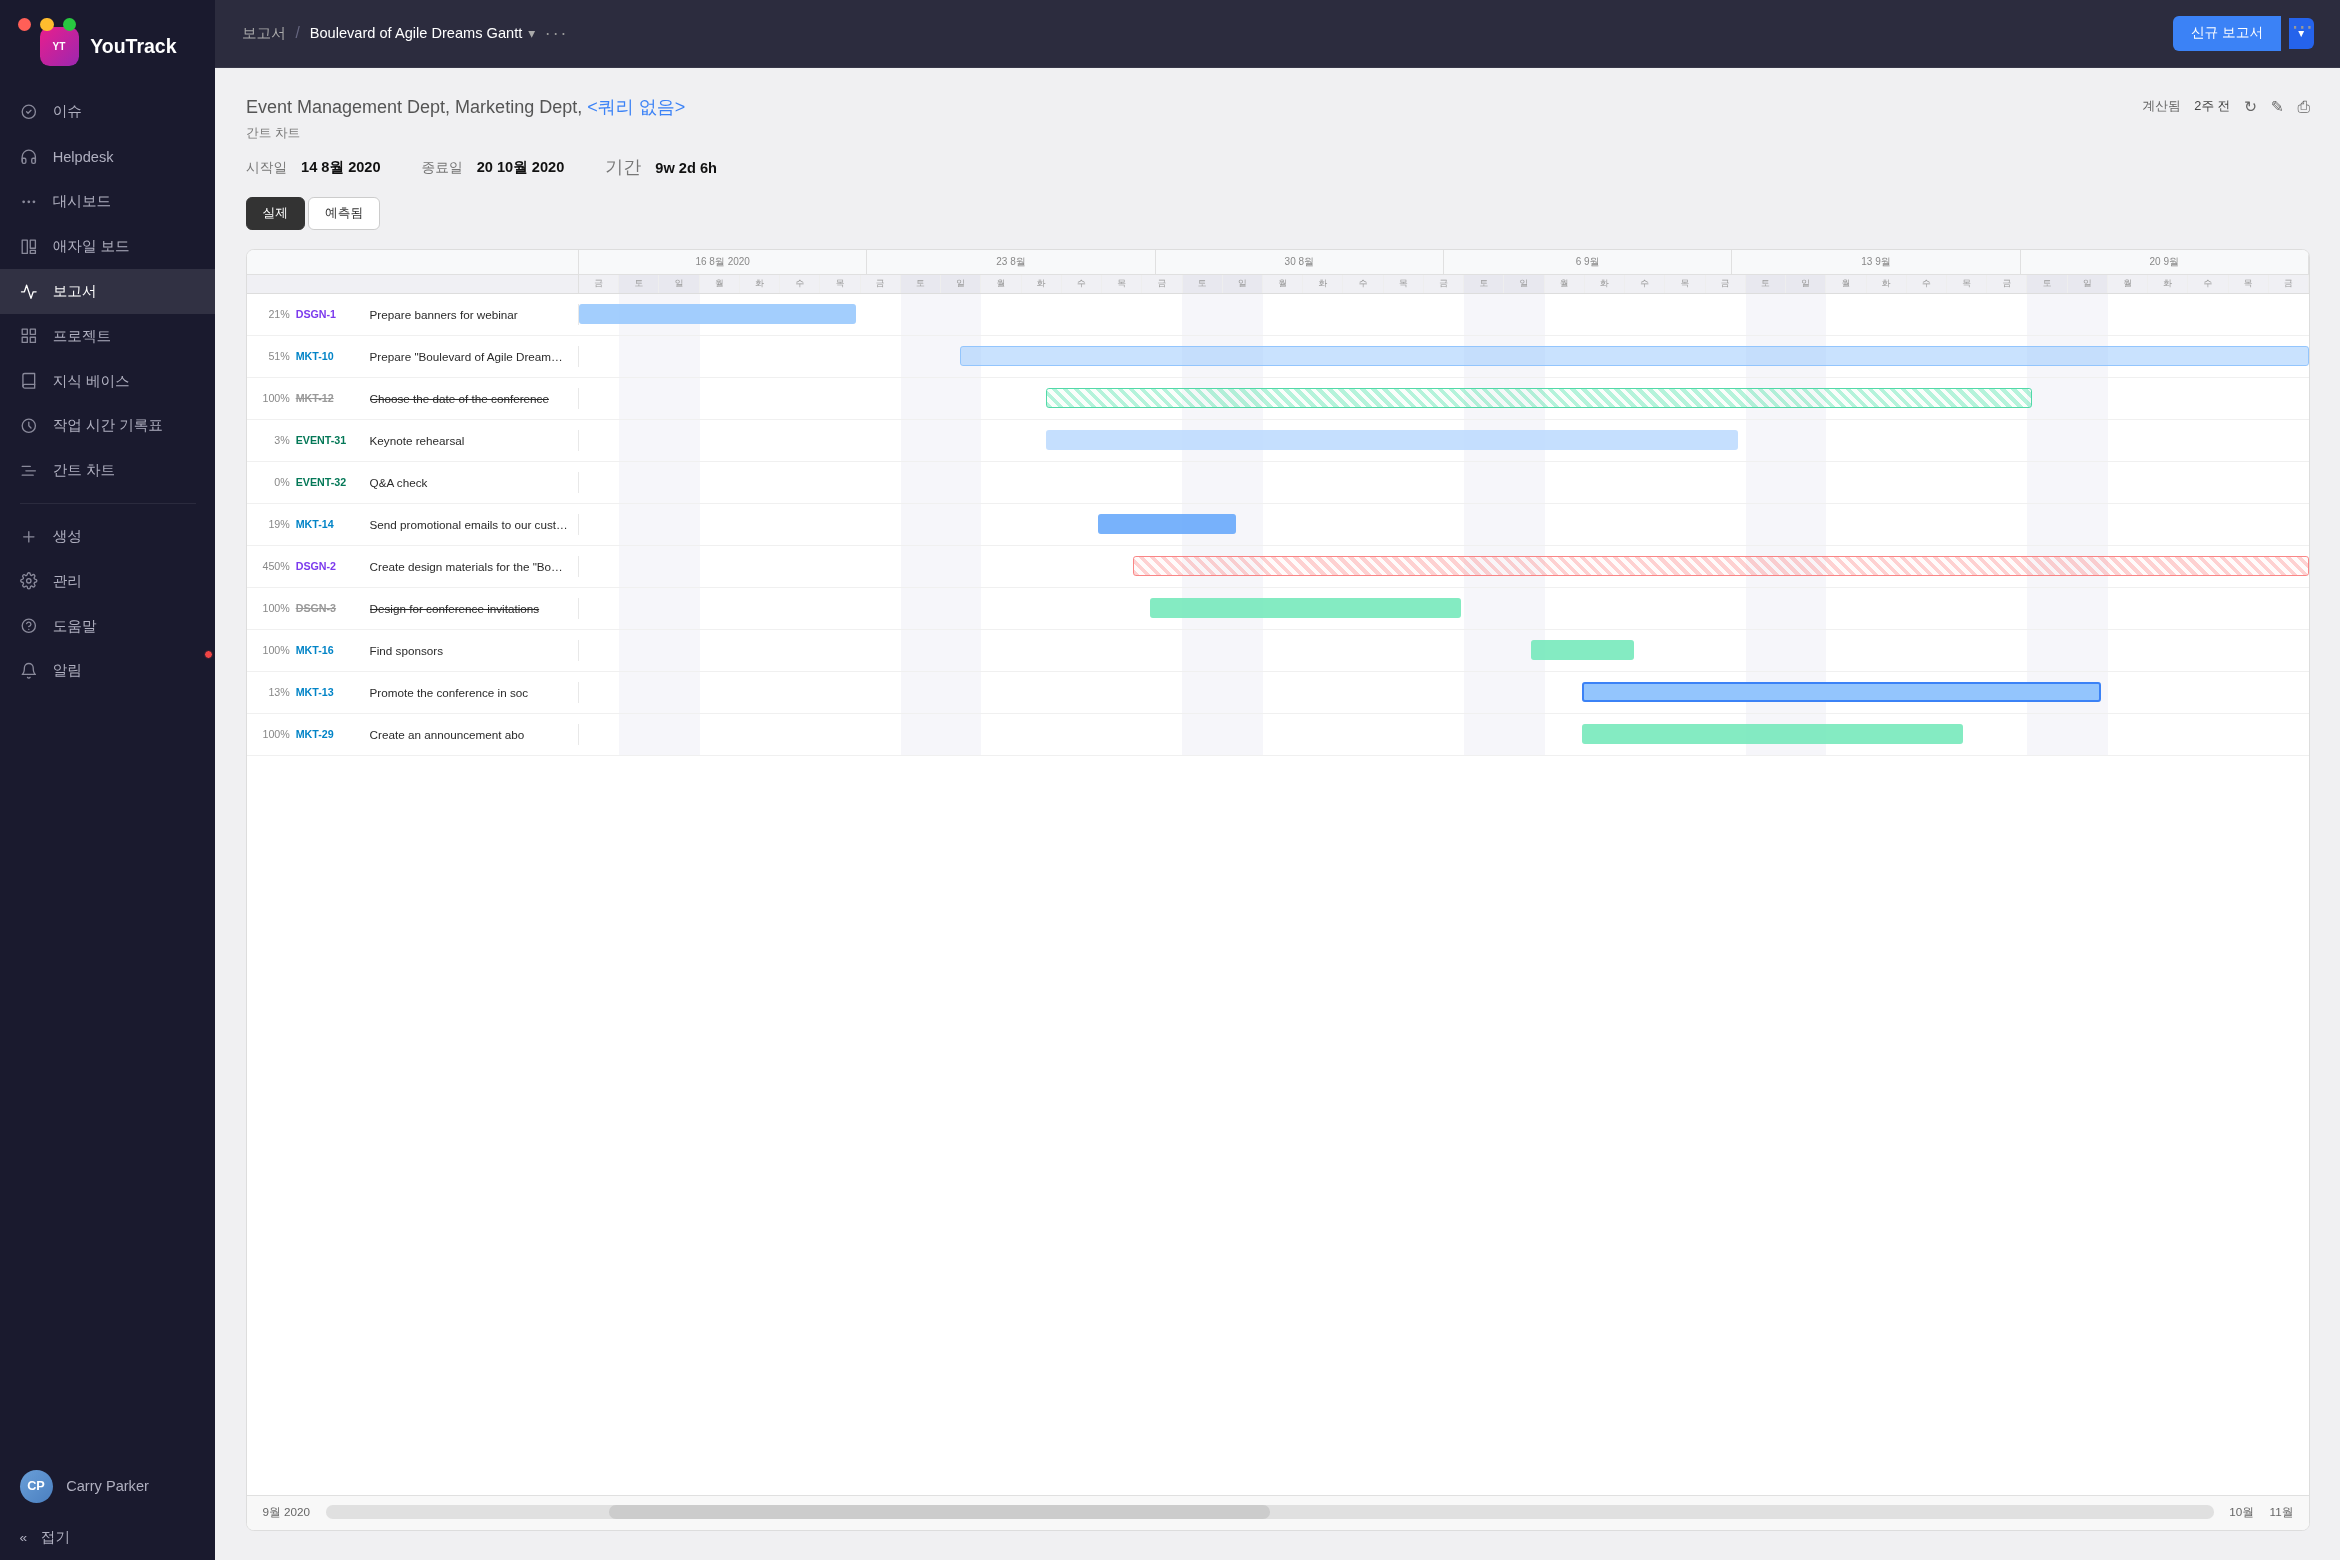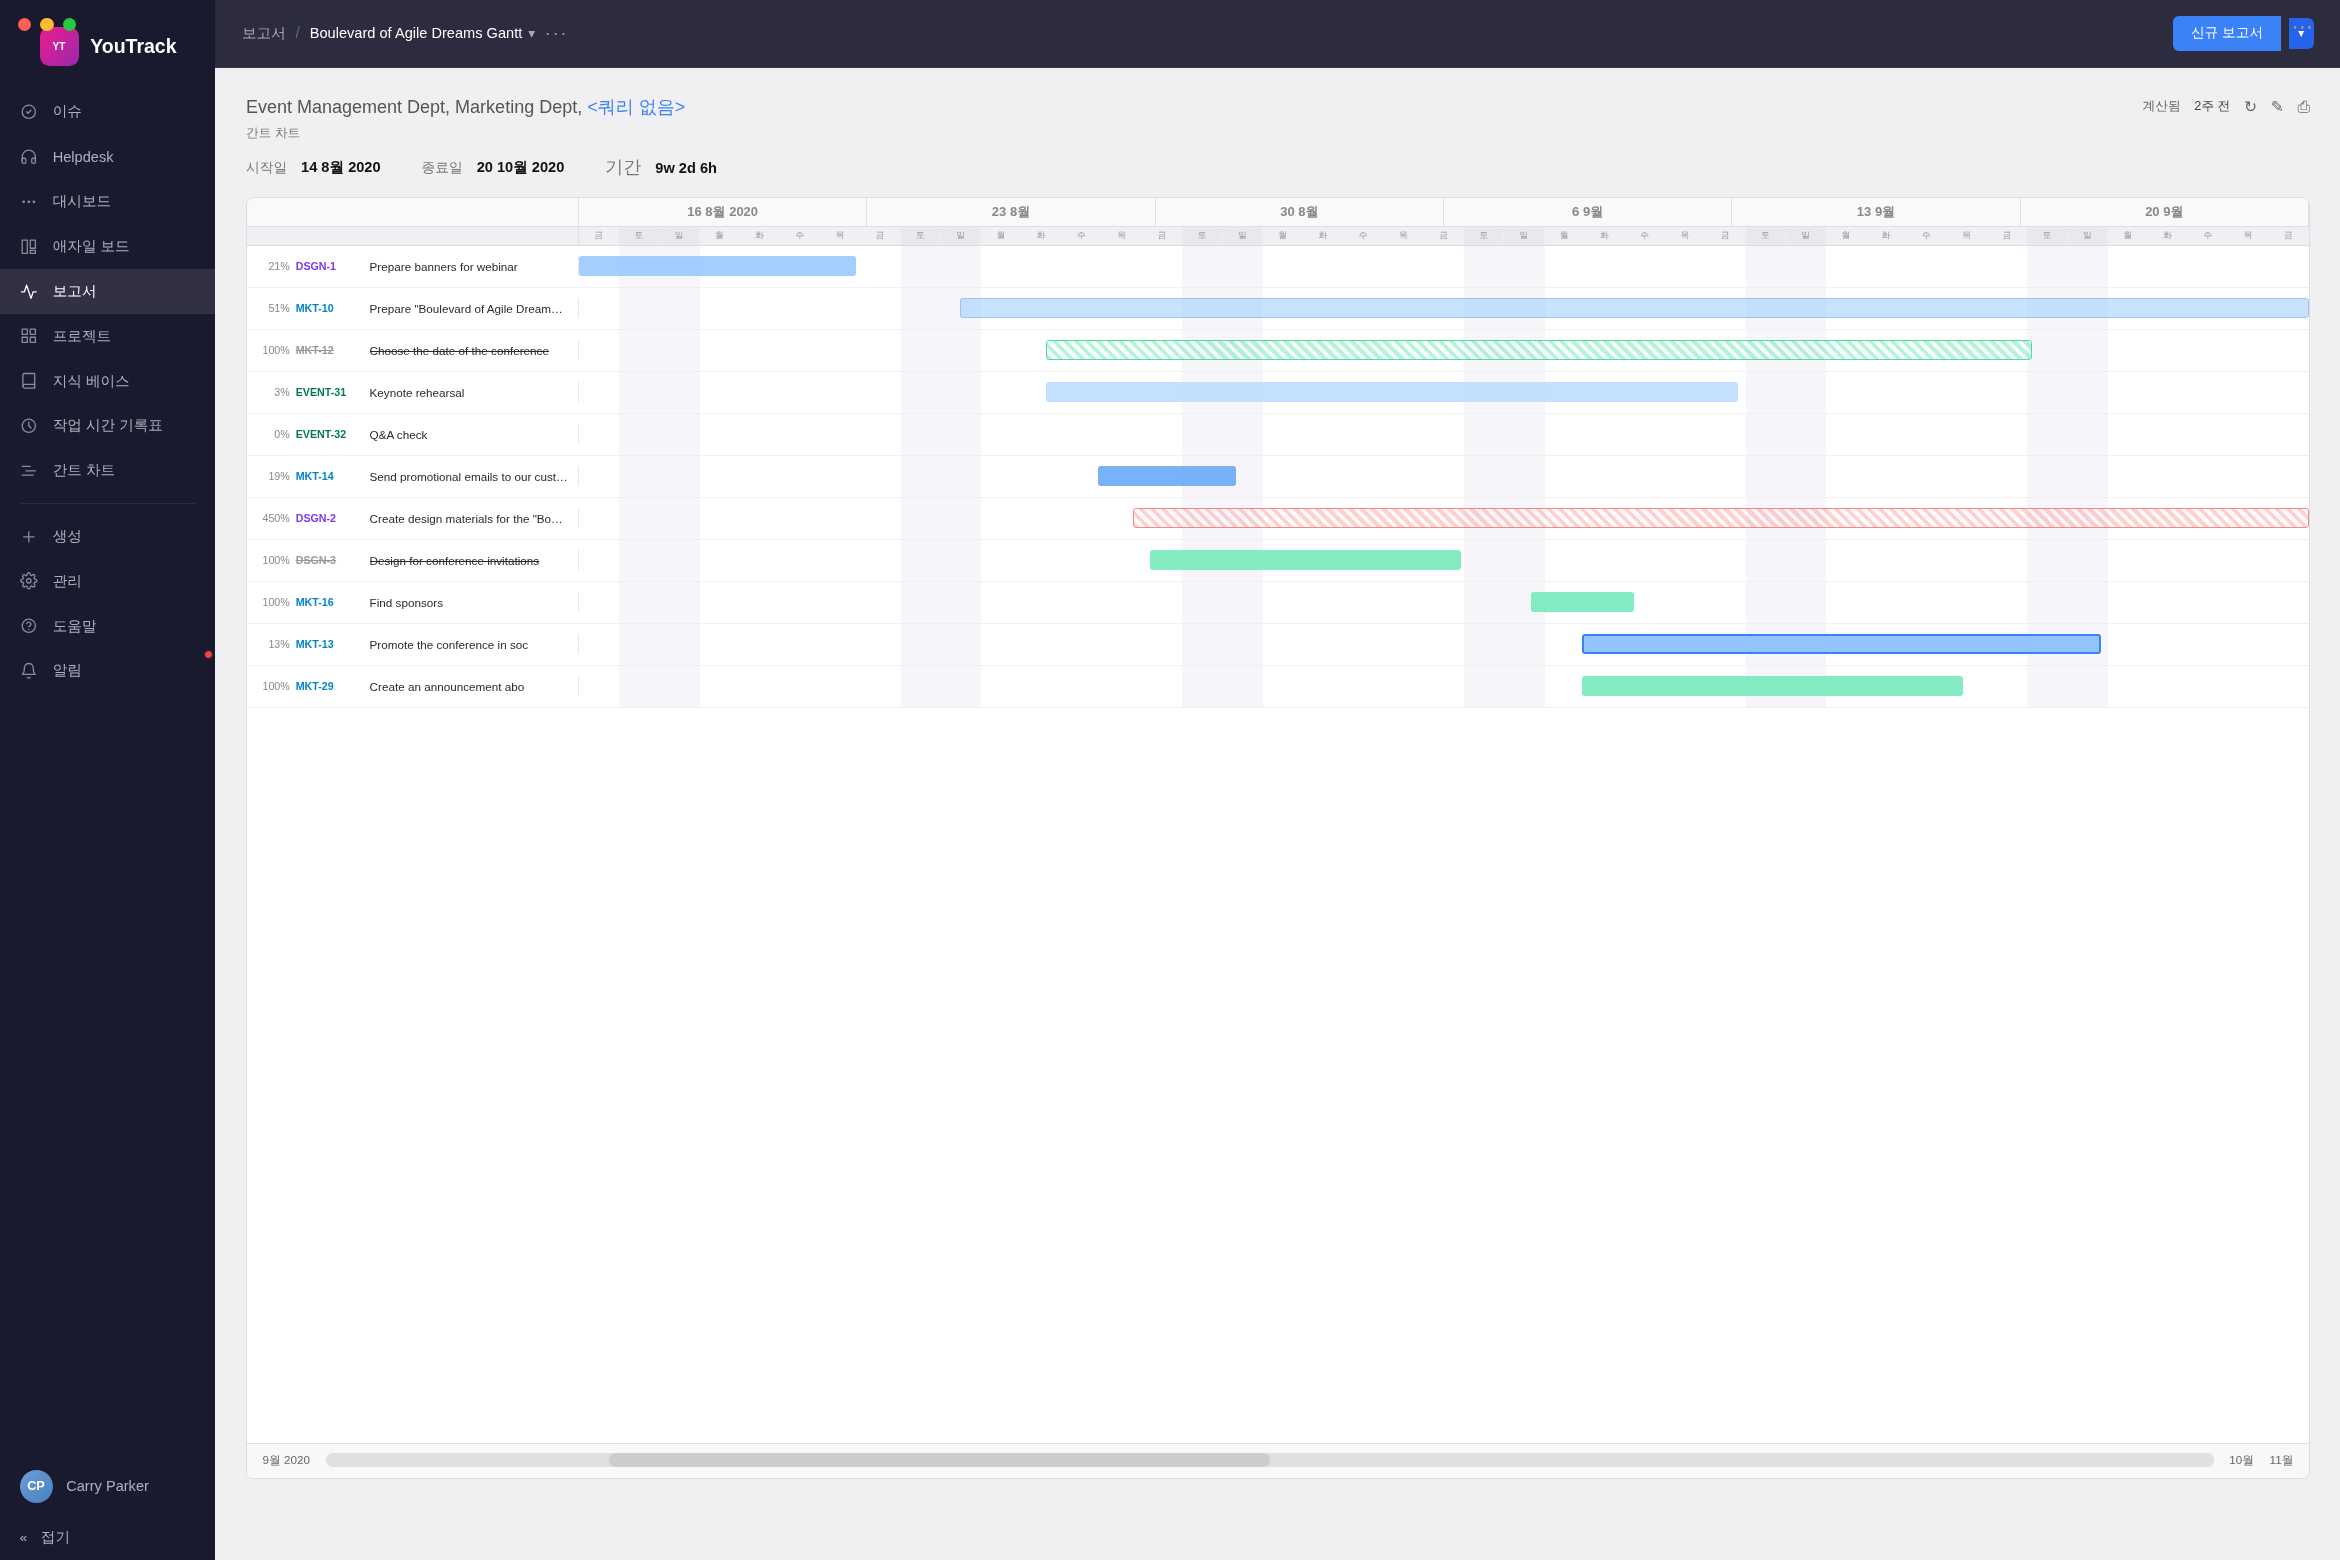--- a/index.html
+++ b/index.html
@@ -347,22 +347,21 @@
       display: flex;
       overflow: hidden;
     }
 
     .th-week {
       flex: 1;
       text-align: center;
       padding: 4.9px 2px;
       border-right: 1px solid #e0e0e0;
       color: #888;
-      font-size: 13px;
-      font-weight: bold;
+      font-size: 10px;
     }
 
     .timeline-days {
       display: flex;
       background: #f0f0f4;
       border-bottom: 1px solid #ddd;
     }
 
     .td-spacer {
       width: 332px;
@@ -734,20 +733,24 @@
         <span style="display:inline-block;width:5.9px;"></span>
         <span class="date-value">20 10월 2020</span>
       </div>
       <div>
         <span class="duration-label">기간</span>
         <span style="display:inline-block;width:5.9px;"></span>
         <span class="duration-value">9w 2d 6h</span>
       </div>
     </div>
 
+    <div class="report-filter-btns">
+      <button class="filter-btn active">실제</button>
+      <button class="filter-btn">예측됨</button>
+    </div>
 
     <div class="gantt-container">
       <div class="full-gantt">
 
         <div class="timeline-header">
           <div class="th-spacer"></div>
           <div class="th-weeks">
             <div class="th-week">16 8월 2020</div>
             <div class="th-week">23 8월</div>
             <div class="th-week">30 8월</div>

